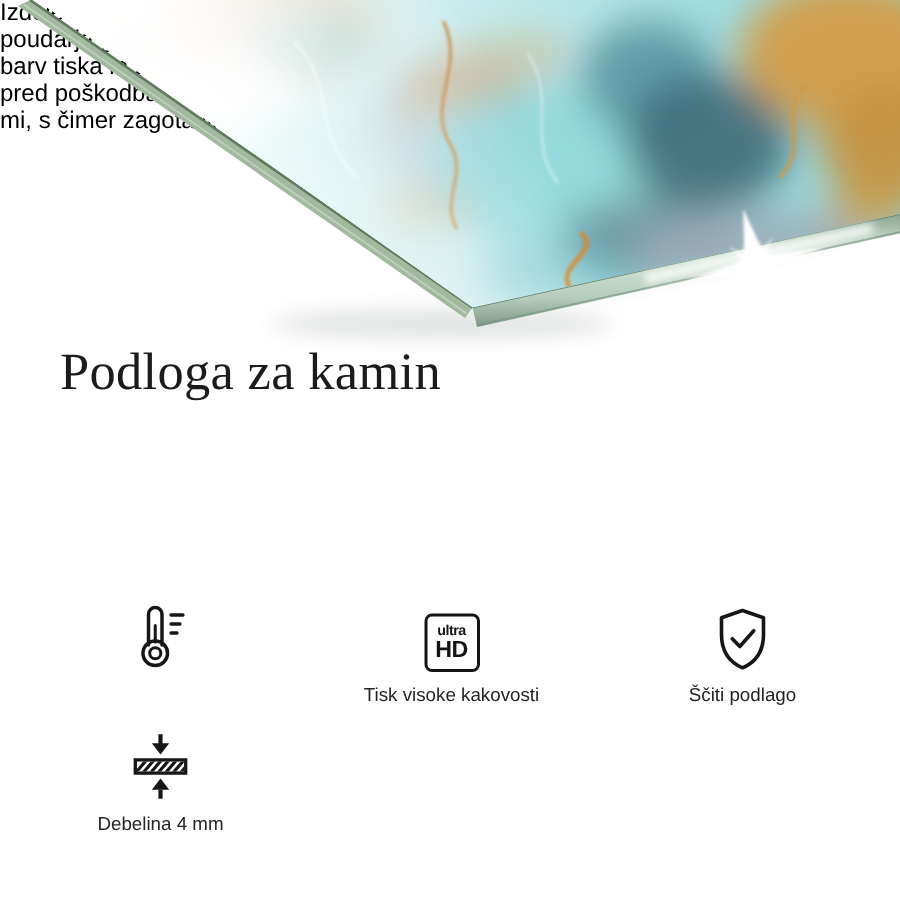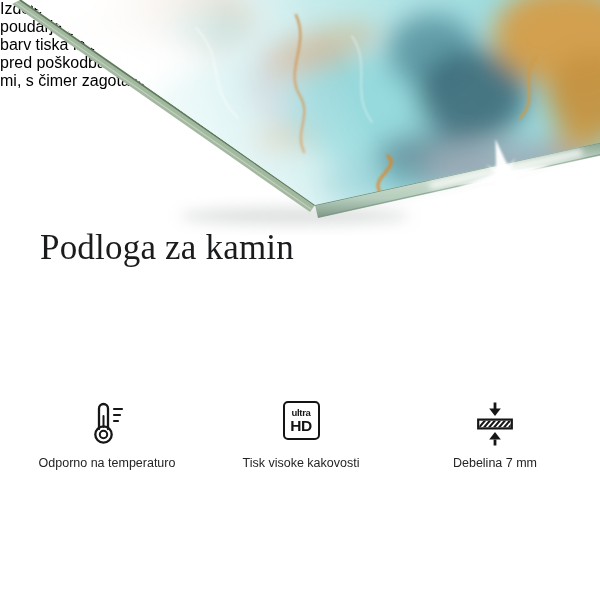--- a/index.html
+++ b/index.html
@@ -8,21 +8,21 @@
   .hero{position:absolute;left:0;top:0;width:600px;height:235px;}
   .title{position:absolute;left:40px;top:230px;margin:0;
          font-family:"Liberation Serif",serif;font-weight:400;
          font-size:35px;line-height:36px;color:#1a1b1d;letter-spacing:.2px;}
   .title span{display:block;}
   .desc{position:absolute;left:40px;top:312px;margin:0;
         font-size:14.2px;line-height:27px;color:#3a3d40;}
   .features{position:absolute;left:10px;top:401px;width:582px;
             display:grid;grid-template-columns:repeat(3,1fr);row-gap:17px;}
   .feature{display:flex;flex-direction:column;align-items:center;}
-  .iconwrap{height:47px;display:flex;align-items:flex-start;justify-content:center;color:#161616;}
+  .iconwrap{height:47px;display:flex;align-items:flex-end;justify-content:center;color:#161616;}
   .feature .label{margin-top:9px;font-size:12.5px;color:#242424;line-height:1;}
   .hdbox{width:33px;height:35px;border:2.6px solid #141414;border-radius:5px;
          display:flex;flex-direction:column;align-items:center;justify-content:center;
          color:#141414;}
   .hdbox .t1{font-size:9.5px;font-weight:700;line-height:1;letter-spacing:-.3px;}
   .hdbox .t2{font-size:15.5px;font-weight:700;line-height:1;letter-spacing:-.4px;margin-top:1px;}
 </style>
 </head>
 <body>
 
@@ -141,33 +141,41 @@
         <svg width="40" height="46" viewBox="0 0 40 46" fill="none" stroke="currentColor" stroke-linecap="round" stroke-linejoin="round">
           <path d="M12 28 V7.5 a4.5 4.5 0 0 1 9 0 V28" stroke-width="2.3"></path>
           <circle cx="16.5" cy="33.5" r="8.2" stroke-width="2.3"></circle>
           <circle cx="16.5" cy="33.5" r="3.7" stroke-width="2"></circle>
           <line x1="16.5" y1="15" x2="16.5" y2="26" stroke-width="2"></line>
           <line x1="27" y1="8" x2="35" y2="8" stroke-width="2.2"></line>
           <line x1="27" y1="14" x2="33" y2="14" stroke-width="2.2"></line>
           <line x1="27" y1="20" x2="31" y2="20" stroke-width="2.2"></line>
         </svg>
       </div>
-      <div class="label">Odporno na temperaturo</div>
     </div>
 
     <div class="feature">
       <div class="iconwrap">
         <div class="hdbox">
           <span class="t1">ultra</span>
           <span class="t2">HD</span>
         </div>
       </div>
       <div class="label">Tisk visoke kakovosti</div>
     </div>
 
+    <div class="feature">
+      <div class="iconwrap">
+        <svg width="40" height="44" viewBox="0 0 40 44" fill="none" stroke="currentColor" stroke-linecap="round" stroke-linejoin="round">
+          <path d="M20 3 L34 7.8 V19 C34 30.5 28.4 37.6 20 41.2 C11.6 37.6 6 30.5 6 19 V7.8 Z" stroke-width="2.4"></path>
+          <path d="M13.2 21.8 L18.2 27 L27.5 16.5" stroke-width="2.4"></path>
+        </svg>
+      </div>
+      <div class="label">Ščiti podlago</div>
+    </div>
 
 
 
     <div class="feature">
       <div class="iconwrap">
         <svg width="40" height="46" viewBox="0 0 40 46">
           <defs>
               <clipPath id="bar">
                 <rect x="4.3" y="19.7" width="31.4" height="6.6"></rect>
               </clipPath>
@@ -181,17 +189,17 @@
             <line x1="11" y1="30" x2="23" y2="16"></line>
               <line x1="16" y1="30" x2="28" y2="16"></line>
             <line x1="21" y1="30" x2="33" y2="16"></line>
               <line x1="26" y1="30" x2="38" y2="16"></line>
             <line x1="31" y1="30" x2="43" y2="16"></line>
           </g>
           <polygon points="14.2,38.5 25.8,38.5 20,31" fill="currentColor"></polygon>
           <line x1="20" y1="38.5" x2="20" y2="44.5" stroke="currentColor" stroke-width="2.8"></line>
         </svg>
       </div>
-      <div class="label">Debelina 7 mm</div>
+      <div class="label">Debelina 4 mm</div>
     </div>
 
   </div>
 </div>
 
 </body></html>

